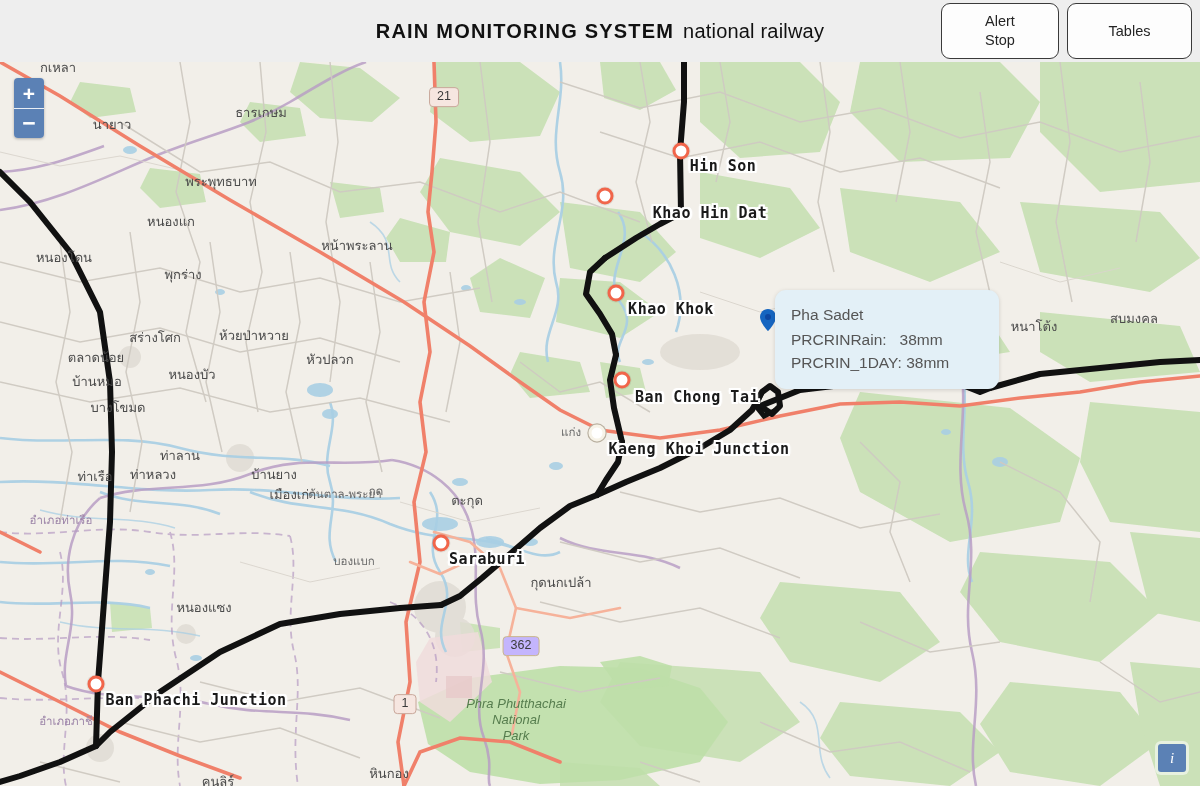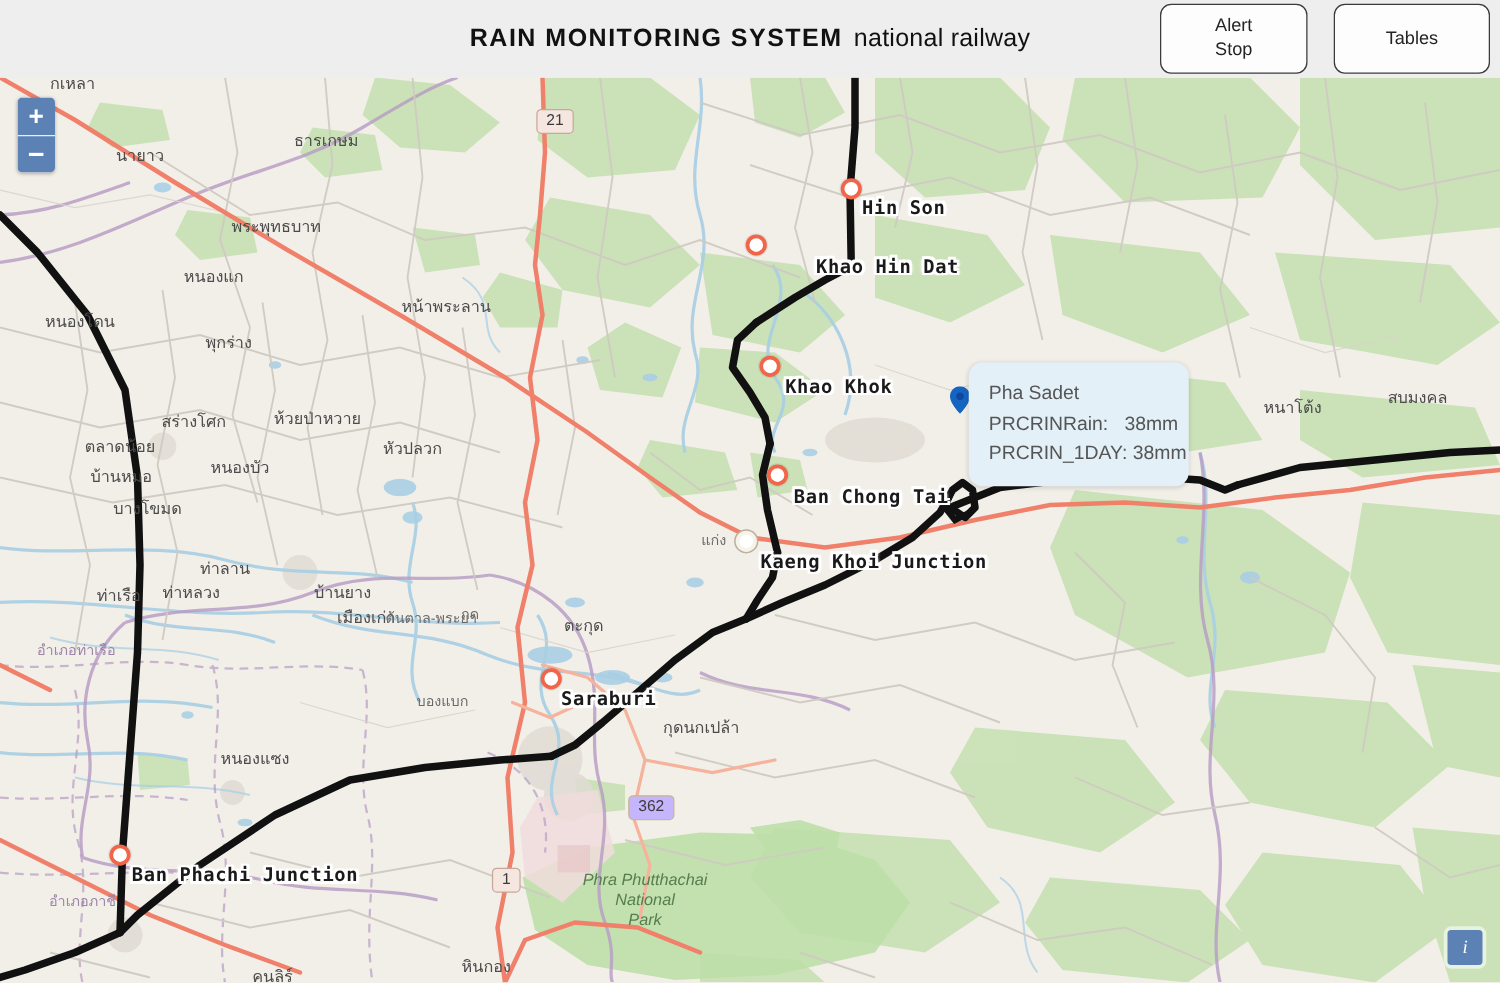--- a/index.html
+++ b/index.html
@@ -16,21 +16,21 @@
     background: #eeeeee; z-index: 60;
   }
   .header-title {
     position: absolute; left: 0; top: 0; width: 1200px; height: 62px;
     display: flex; align-items: center; justify-content: center;
     font-size: 20px; color: #111; letter-spacing: .2px; white-space: nowrap;
   }
   .title-bold { font-weight: bold; letter-spacing: 1.2px; }
   .title-light { font-weight: normal; margin-left: 9px; letter-spacing: .2px; }
   .hdr-buttons {
-    position: absolute; right: 8px; top: 3px; display: flex; gap: 21px;
+    position: absolute; right: 8px; top: 3px; display: flex; gap: 8px;
   }
   .hdr-btn {
     background: #fdfdfd; border: 1.6px solid #3a3a3a; border-radius: 9px;
     min-width: 118px; height: 56px; font-size: 14.5px; color: #242424;
     display: flex; flex-direction: column; align-items: center; justify-content: center;
     line-height: 1.28; cursor: pointer;
   }
   .hdr-btn.wide { min-width: 125px; }
 
   
@@ -58,21 +58,21 @@
   .infobtn {
     position: absolute; right: 14px; bottom: 14px;
     width: 28px; height: 28px; background: #5b81b5; color: #fff;
     border-radius: 3px; display: flex; align-items: center; justify-content: center;
     font-size: 15px; font-style: italic; font-family: "Liberation Serif", serif;
     cursor: pointer; z-index: 40; box-shadow: 0 0 0 3px rgba(255,255,255,.55);
   }
 
   
   .popup {
-    position: absolute; left: 775px; top: 228px; width: 176px;
+    position: absolute; left: 775px; top: 228px; width: 224px;
     background: #e3f0f7; border-radius: 11px; padding: 13px 16px 14px 16px;
     color: #555; font-size: 15.5px; line-height: 1.52; z-index: 50;
     box-shadow: 0 1px 4px rgba(0,0,0,.14);
   }
   .popup-row { white-space: pre; }
   .popup-title { margin-bottom: 1px; }
 
   
   .stn-label {
     position: absolute; z-index: 30;

